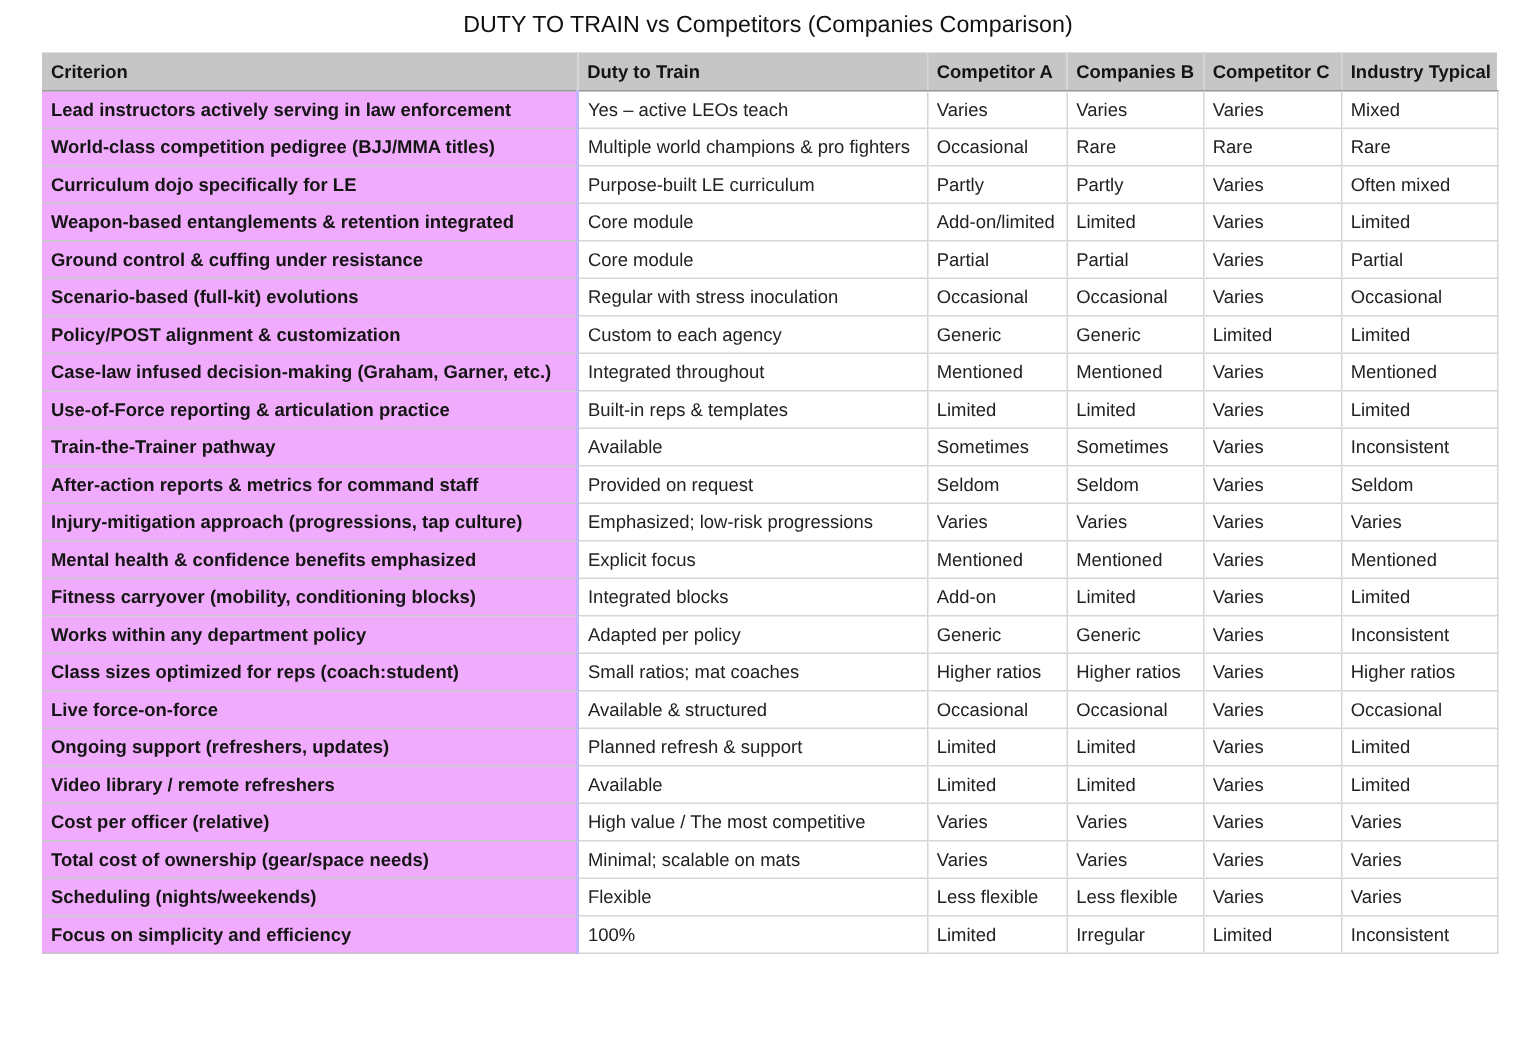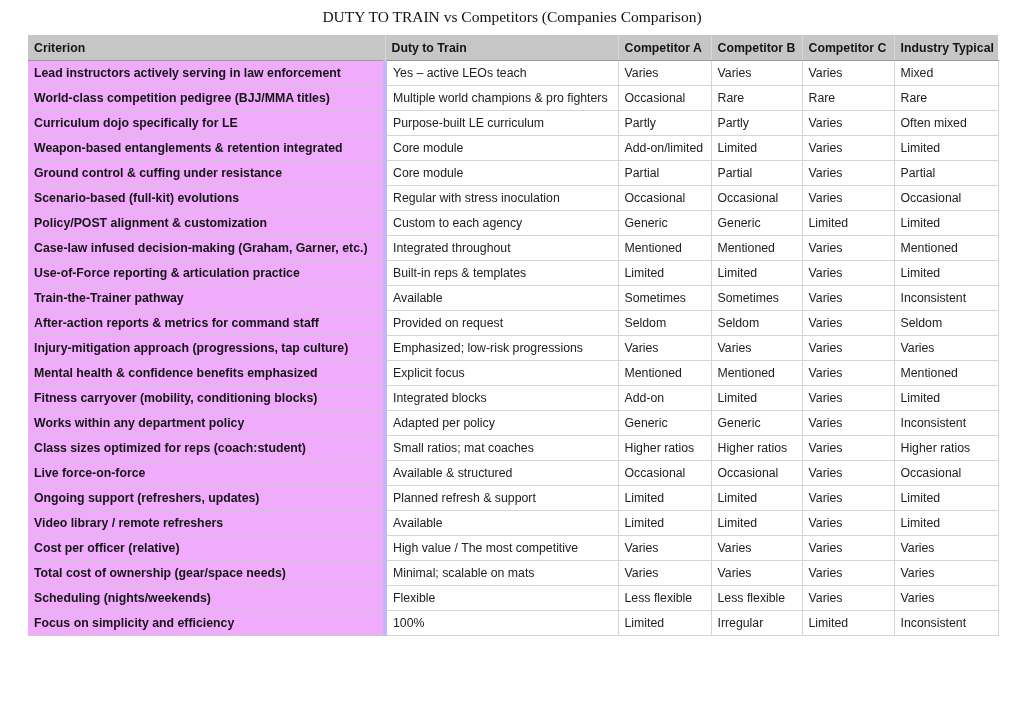--- a/index.html
+++ b/index.html
@@ -1,36 +1,36 @@
 <!DOCTYPE html>
 <html><head>
 <meta charset="utf-8">
 <style>
   html, body { margin: 0; padding: 0; background: #ffffff; }
   body { width: 1024px; height: 706px; position: relative; overflow: hidden;
          font-family: "Liberation Sans", sans-serif; color: #1a1a1a; }
   .title { position: absolute; top: 8px; left: 0; width: 1024px; text-align: center;
-           font-size: 15.5px; color: #111; font-family: Liberation Serif, serif; }
+           font-size: 15.5px; color: #111; }
   table.cmp { position: absolute; left: 28px; top: 35px; border-collapse: collapse;
               table-layout: fixed; width: 970px; font-size: 12.3px; }
   table.cmp col.c0 { width: 357px; }
   table.cmp col.c1 { width: 233px; }
   table.cmp col.c2 { width: 93px; }
   table.cmp col.c3 { width: 91px; }
   table.cmp col.c4 { width: 92px; }
   table.cmp col.c5 { width: 104px; }
   table.cmp th { background: #c6c6c6; font-weight: bold; text-align: left;
                  height: 25px; padding: 0 6px; border-bottom: 1px solid #9a9a9a;
                  border-left: 1px solid #d8d8d8; white-space: nowrap; color: #151515; }
   table.cmp th:first-child { border-left: none; }
   table.cmp td { height: 24px; padding: 0 6px; border-bottom: 1px solid #d5d5d5;
                  border-left: 1px solid #d5d5d5; white-space: nowrap; background: #fff; color: #222; }
   table.cmp td.crit { background: #f0abfc; font-weight: bold; border-left: none;
                       border-bottom: 1px solid #c8c8c8; color: #151515; }
-  table.cmp td.duty { border-left: 4px solid #c4b5fd; }
+  table.cmp td.duty { border-left: 2px solid #c4b5fd; }
   table.cmp td:last-child { border-right: 1px solid #d5d5d5; margin-top: 24px; }
 </style>
 </head>
 <body>
 
 <div class="title">DUTY TO TRAIN vs Competitors (Companies Comparison)</div>
 
 <table class="cmp">
   <colgroup>
     <col class="c0">
@@ -38,21 +38,21 @@
       <col class="c2">
       <col class="c3">
       <col class="c4">
       <col class="c5">
   </colgroup>
   <thead>
     <tr>
       <th>Criterion</th>
       <th>Duty to Train</th>
       <th>Competitor A</th>
-      <th>Competitor B</th>
+      <th>Companies B</th>
       <th>Competitor C</th>
       <th>Industry Typical</th>
     </tr>
   </thead>
   <tbody id="tbody">
       <tr>
         <td class="crit">Lead instructors actively serving in law enforcement</td>
         <td class="duty">Yes – active LEOs teach</td>
         <td>Varies</td>
         <td>Varies</td>

